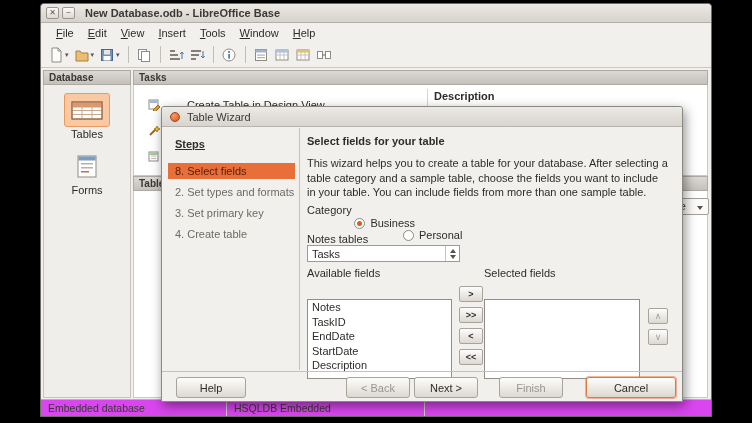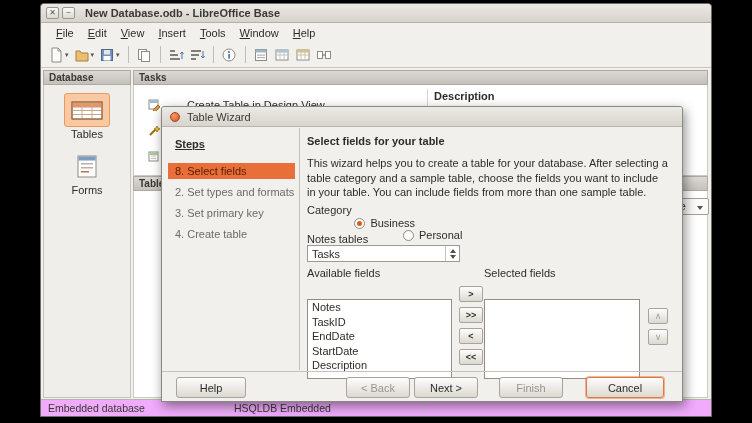--- a/index.html
+++ b/index.html
@@ -74,21 +74,21 @@
   .preview-dd {
     position:absolute; left:598px; top:194px; width:70px; height:17px; z-index:2;
     background:#fbfaf9; border:1px solid #a39f99; border-radius:2px;
     display:flex; align-items:center; padding-left:22px; font-size:10px;
   }
   .preview-dd .chev { position:absolute; right:5px; top:7px; width:0; height:0;
     border-left:3px solid transparent; border-right:3px solid transparent; border-top:4px solid #55524d; }
   
   .statusbar {
     position:absolute; left:0; right:0; bottom:0; height:17px;
-    background:#f0abfc; border-top:1px solid #b6b2ac;
+    background:#d946ef; border-top:1px solid #b6b2ac;
     display:flex; align-items:center; font-size:10.5px; color:#3a3834;
   }
   .sb-cell { height:100%; display:flex; align-items:center; padding:0 7px; border-right:1px solid #cdc9c3; }
   .sb-cell.c1 { width:186px; }
   .sb-cell.c2 { width:198px; }
   .sb-cell.rest { flex:1; border-right:none; }
   
   .dialog {
     position:absolute; left:120px; top:102px; width:522px; height:296px; z-index:10;
     background:#f2f0ec; border:1px solid #8b8781;
@@ -136,21 +136,21 @@
   .sbtn { width:24px; height:16px; font-size:9px; font-weight:bold; border-radius:2px; }
   .sbtn.t1 { left:158px; top:158px; } .sbtn.t2 { left:158px; top:179px; }
   .sbtn.t3 { left:158px; top:200px; } .sbtn.t4 { left:158px; top:221px; }
   .mbtn { width:20px; height:16px; font-size:9px; border-radius:2px; color:#a29f99; }
   .mbtn.up { left:347px; top:180px; } .mbtn.dn { left:347px; top:201px; }
   .dlg-footer { position:absolute; left:0; right:0; bottom:0; height:30px; border-top:1px solid #c6c2bb; }
   .btn.help   { left:14px;  top:5px; width:70px; }
   .btn.back   { left:184px; top:5px; width:64px; }
   .btn.next   { left:252px; top:5px; width:64px; }
   .btn.finish { left:337px; top:5px; width:64px; }
-  .btn.cancel { left:424px; top:5px; width:78px; }
+  .btn.cancel { left:424px; top:5px; width:90px; }
 </style>
 </head>
 <body>
 
 <div class="window">
 
   <div class="titlebar">
     <div class="win-btn">✕</div>
     <div class="win-btn">−</div>
     <div class="titlebar-text">New Database.odb - LibreOffice Base</div>

